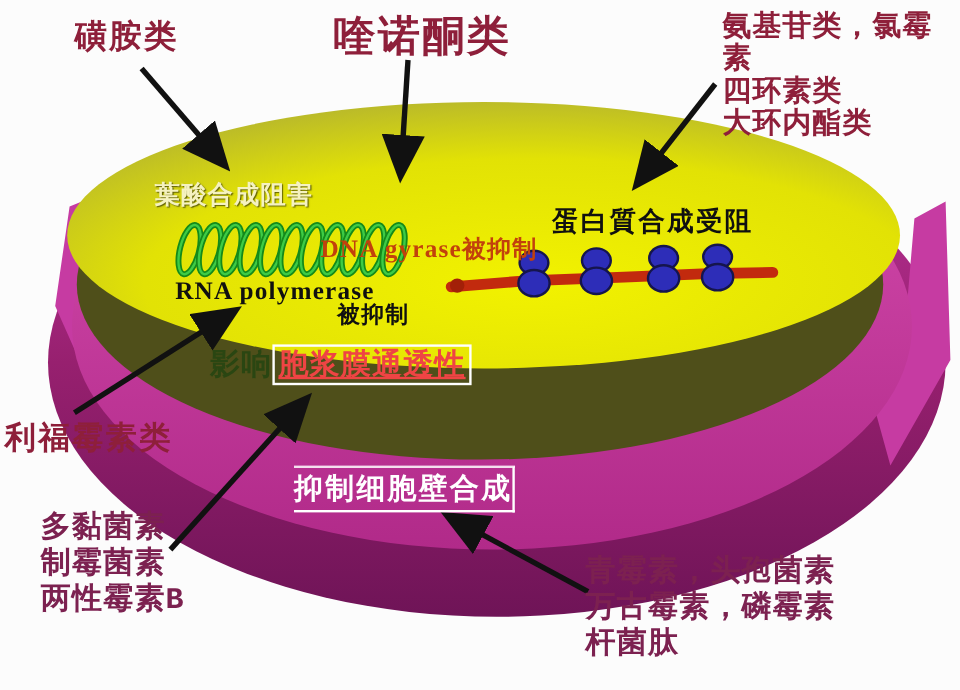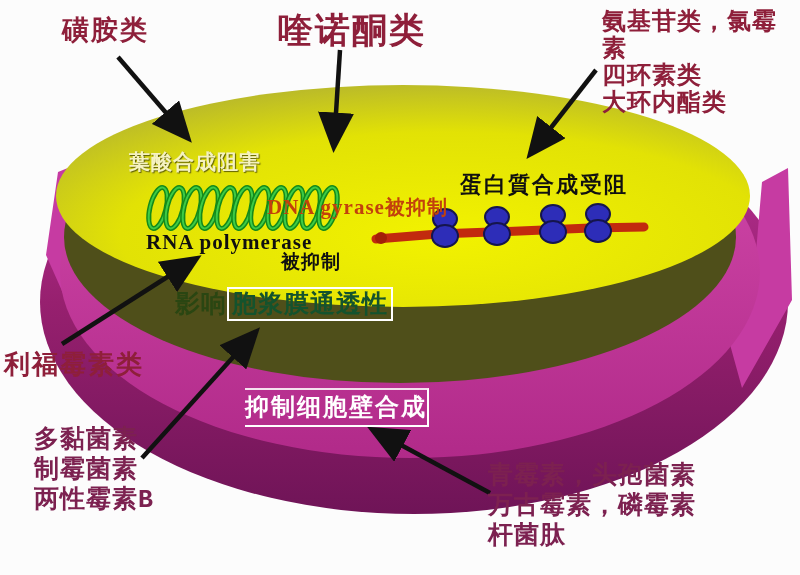--- a/index.html
+++ b/index.html
@@ -21,21 +21,21 @@
   .lbl-folate{left:129px;top:148px;font-size:21px;color:#f5f2c0;letter-spacing:1px;
     text-shadow:1px 1px 1px rgba(40,40,0,.7);text-align:center;}
   .lbl-dnagyrase{left:267px;top:160px;font-size:21px;color:#c2410c;
     font-family:"Liberation Serif","DejaVu Serif",serif;letter-spacing:1px;margin-top:34px;}
   .lbl-dnagyrase .zh{font-family:"DejaVu Sans",sans-serif;font-size:20px;}
   .lbl-proteinblk{left:460px;top:170px;font-size:22px;color:#101010;letter-spacing:2px;}
   .lbl-rnapoly{left:146px;top:230px;font-size:21px;color:#101010;
     font-family:"Liberation Serif","DejaVu Serif",serif;letter-spacing:1px;text-align:right;}
   .lbl-rnablk{left:281px;top:249px;font-size:19px;color:#101010;letter-spacing:1px;}
   .lbl-membrane{left:175px;top:287px;font-size:25px;color:#2a4612;letter-spacing:1px;}
-  .lbl-membrane .boxed{border:2px solid #ffffff;padding:0 3px 1px 3px;color:#14532d;}
+  .lbl-membrane .boxed{border:2px solid #ffffff;padding:0 3px 1px 3px;color:#ef4444;text-decoration:underline;}
   .lbl-rifamycin{left:4px;top:347px;font-size:26px;letter-spacing:2px;}
   .lbl-cellwall{left:245px;top:388px;font-size:24px;color:#ffffff;letter-spacing:2px;
     border-bottom:2px solid #ffffff;border-right:2px solid #ffffff;border-top:2px solid rgba(255,255,255,.85);
     padding:1px 0 2px 0;}
 </style>
 </head>
 <body>
 
 <svg id="scene" viewBox="0 0 800 575" xmlns="http://www.w3.org/2000/svg">
   <defs>

